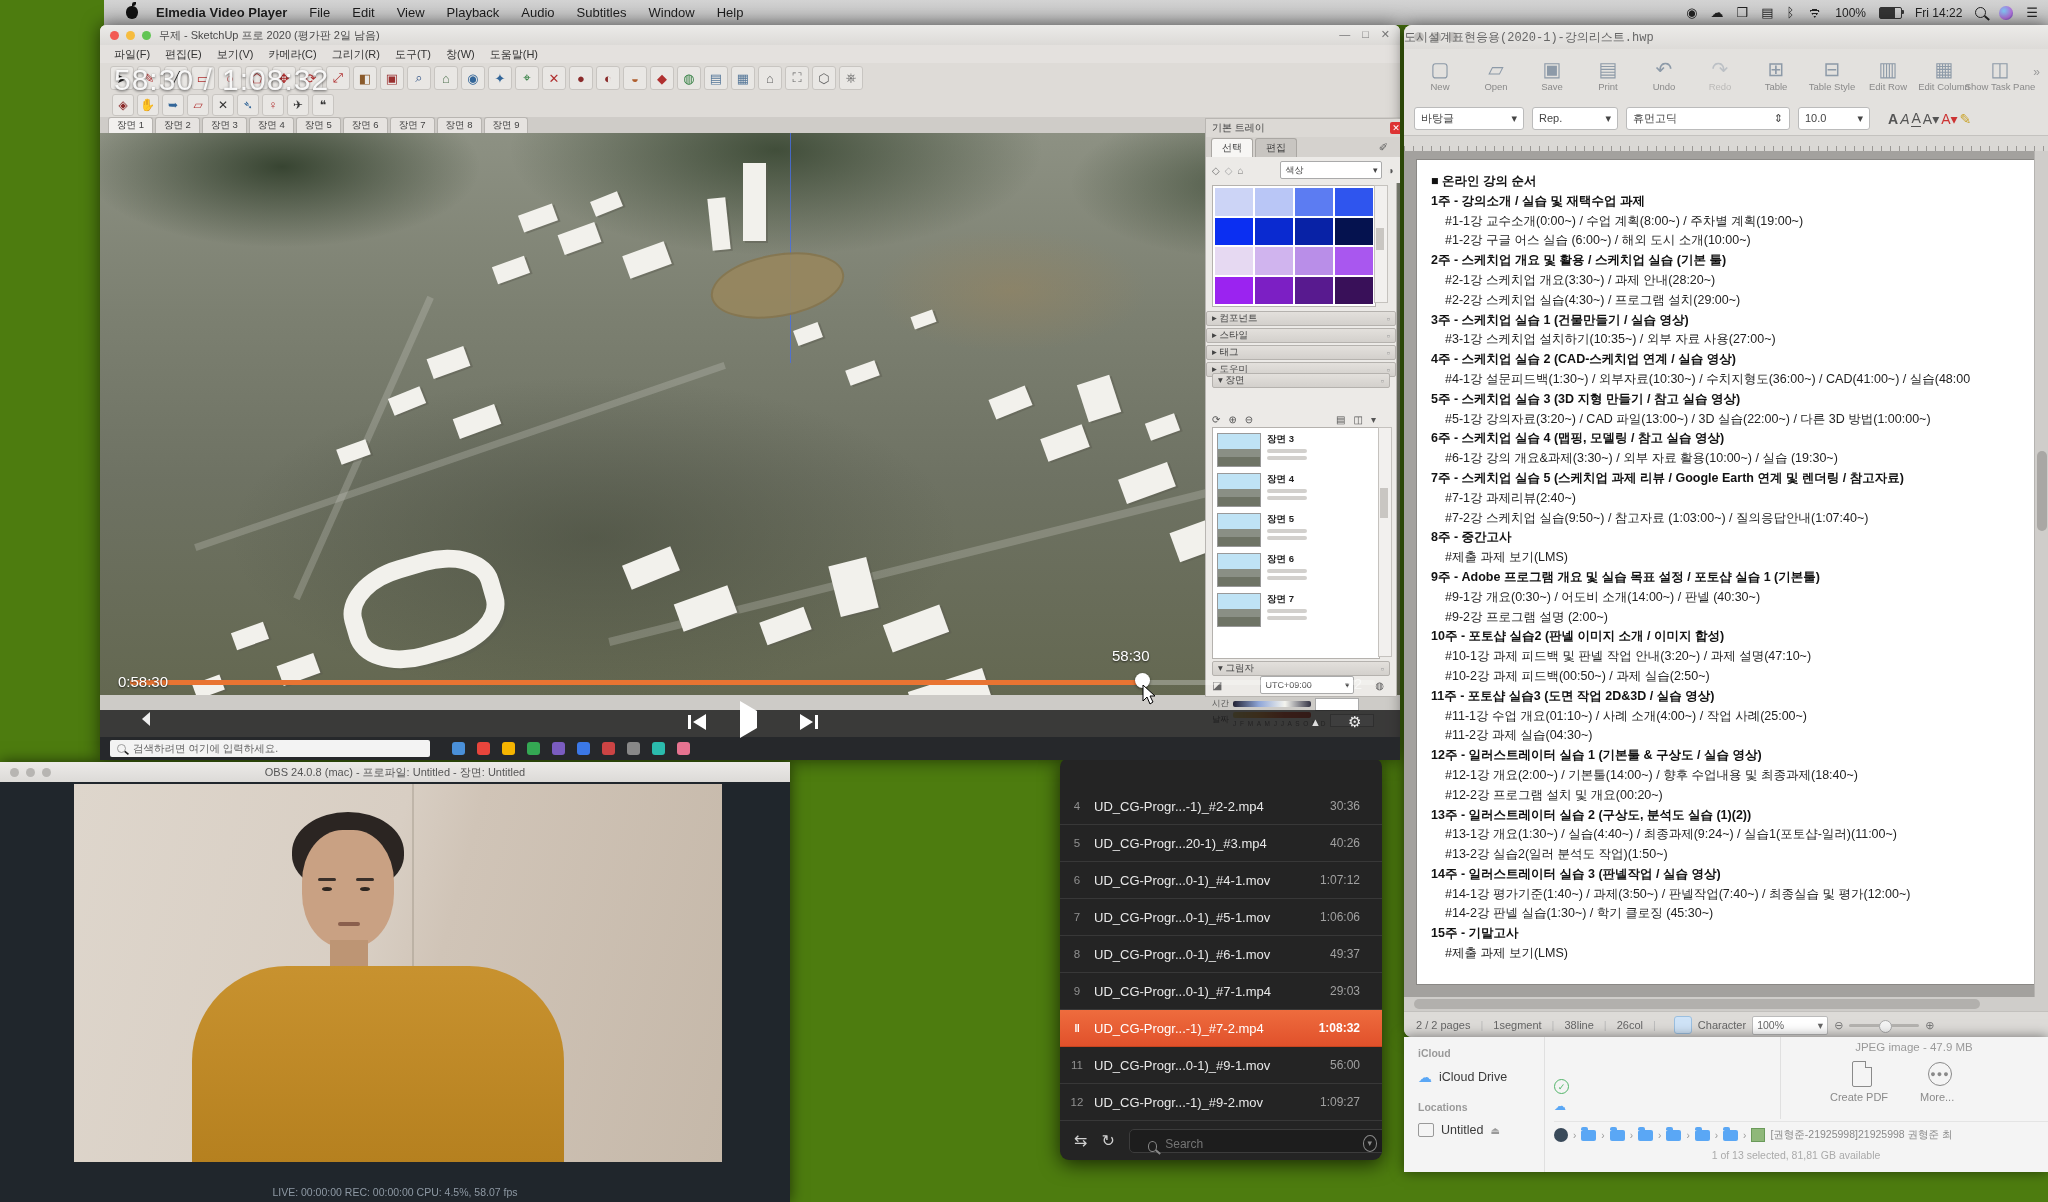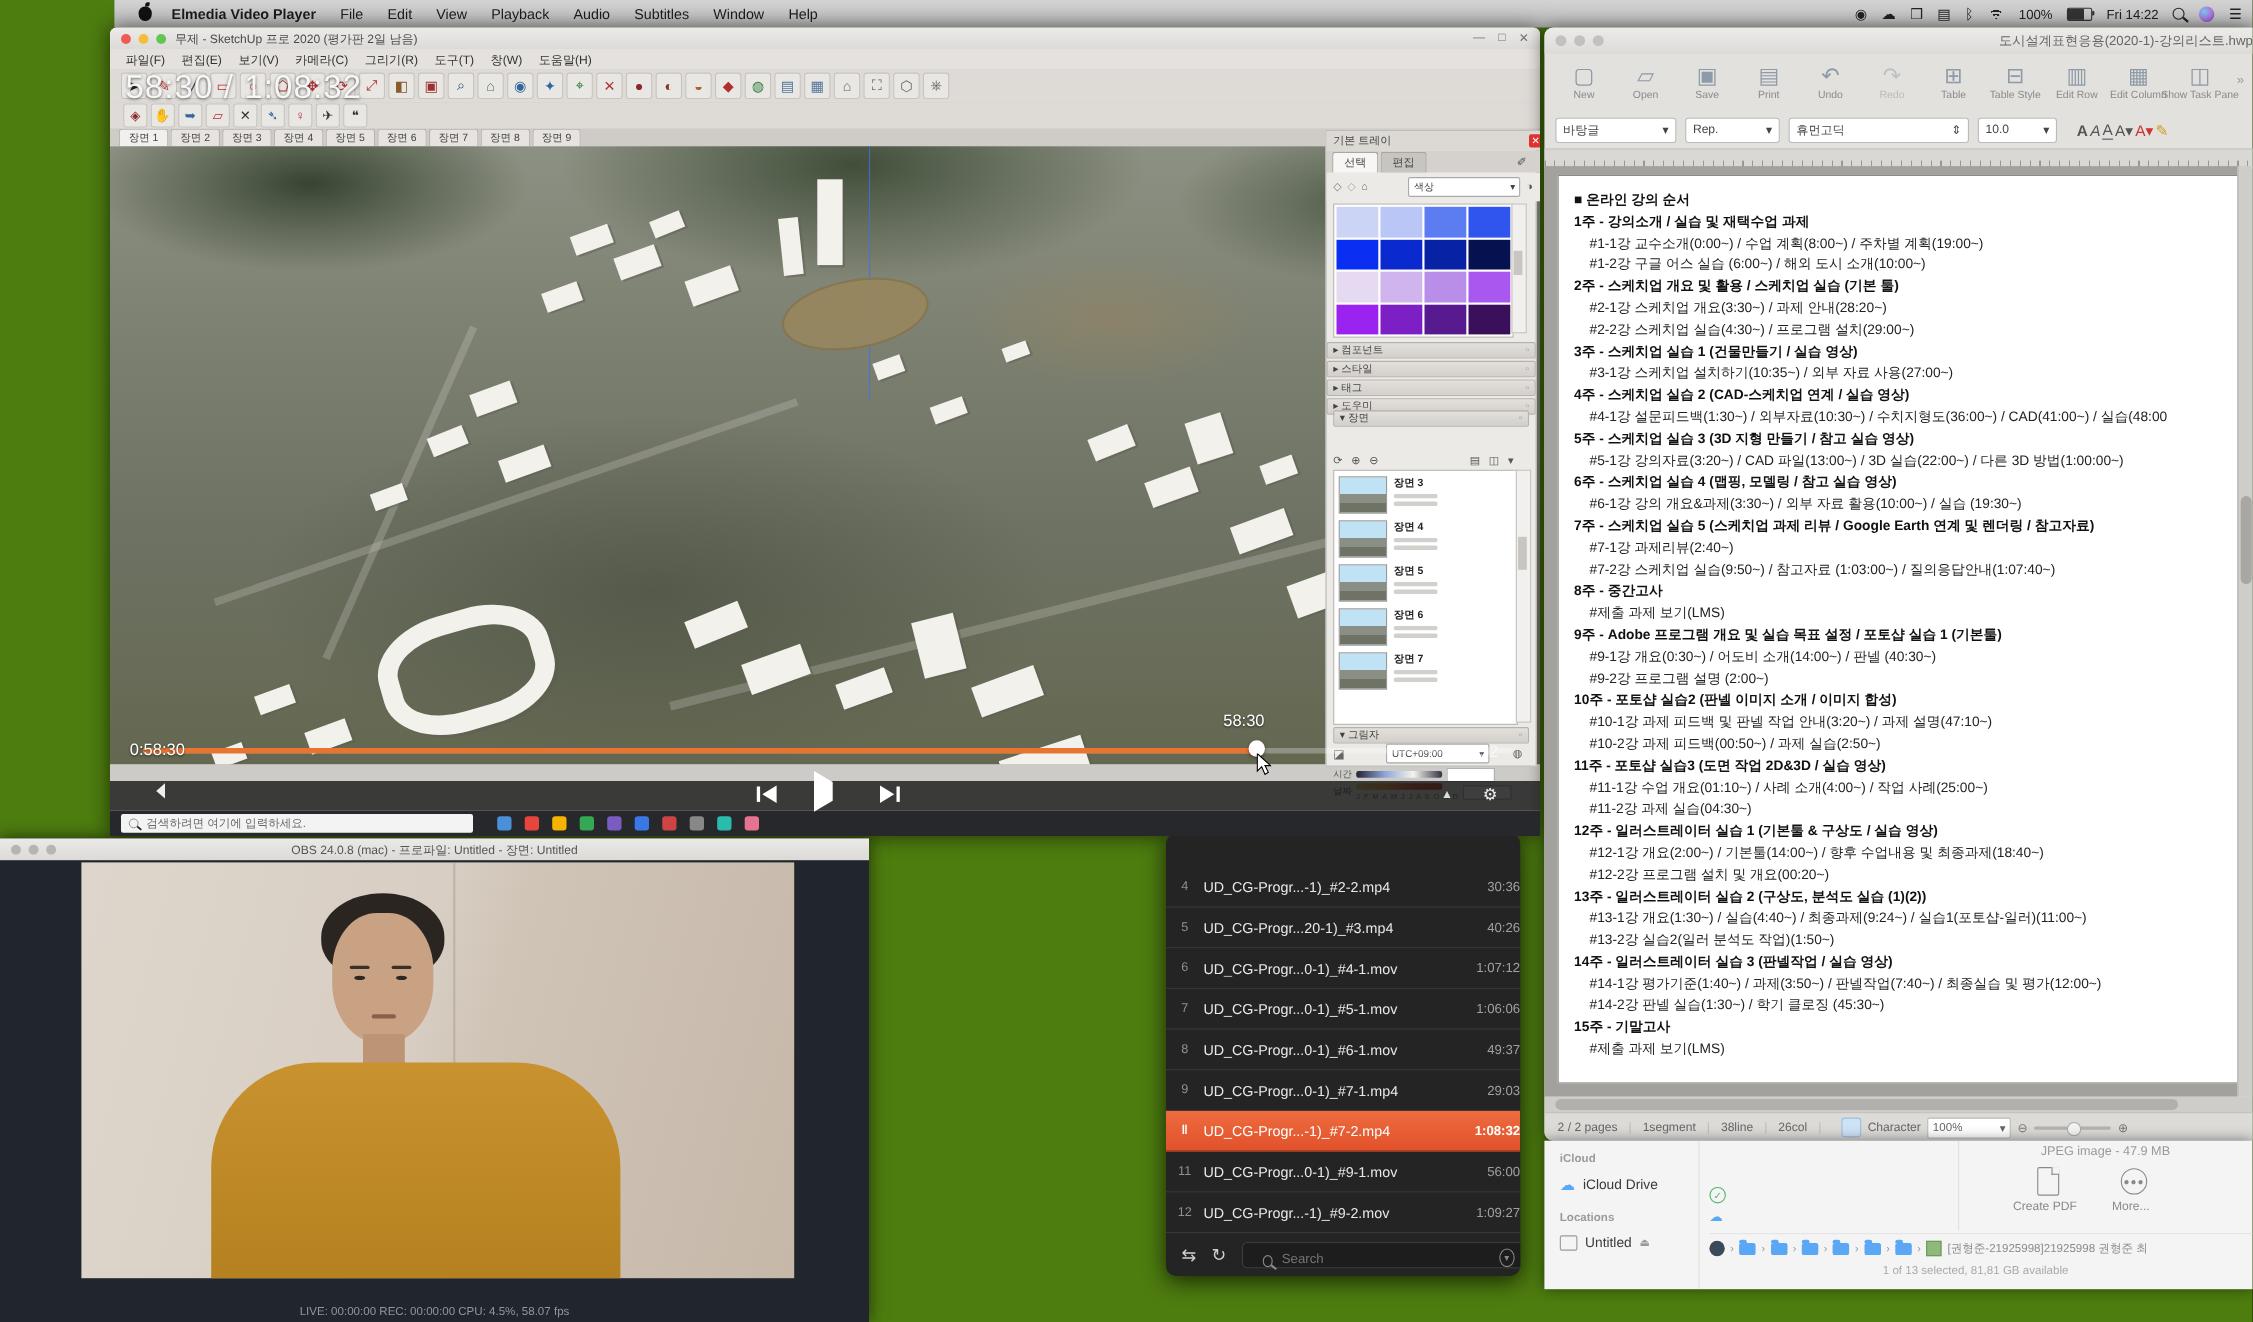--- a/index.html
+++ b/index.html
@@ -124,35 +124,35 @@
   #pl{left:1060px;top:758px;width:322px;height:402px;background:#242424;border-radius:9px;overflow:hidden;box-shadow:0 4px 20px rgba(0,0,0,.7);}
   .pl-title{left:0;top:0;width:100%;height:30px;background:#2d2d2d;display:flex;align-items:center;border-bottom:1px solid #1b1b1b;}
   .pl-title .dots{margin-left:12px;}
   .pl-title .dot{width:10px;height:10px;background:#d9d9d9;}
   .pl-title-text{position:absolute;left:0;right:0;text-align:center;font-weight:bold;font-size:13.5px;color:#f0f0f0;}
   .pl-pip{position:absolute;right:12px;top:8px;width:15px;height:13px;border:1.6px solid #cfcfcf;border-radius:3px;}
   #pl-rows{left:0;top:30px;width:100%;height:333px;display:flex;flex-direction:column;}
   .pl-row{flex:1;display:flex;align-items:center;border-bottom:1px solid #383838;font-size:13px;color:#e8e8e8;}
   .pl-num{width:34px;text-align:center;color:#909090;font-size:11.5px;}
   .pl-name{flex:1;white-space:nowrap;overflow:hidden;}
-  .pl-dur{width:64px;text-align:right;padding-right:0;color:#a0a0a0;font-size:12px;}
+  .pl-dur{width:64px;text-align:right;padding-right:22px;color:#a0a0a0;font-size:12px;}
   .pl-row.on{background:linear-gradient(#ee6c3e,#e1512b);color:#fff;border-bottom:1px solid #c8441f;}
   .pl-row.on .pl-num{color:#fff;font-weight:bold;}
   .pl-row.on .pl-dur{color:#fff;font-weight:bold;}
   #pl-foot{left:0;top:363px;width:100%;height:39px;display:flex;align-items:center;gap:14px;padding:0 14px;color:#cfcfcf;}
   .pl-search{flex:1;height:22px;background:#1d1d1d;border:1px solid #3c3c3c;border-radius:5px;display:flex;align-items:flex-end;gap:6px;padding:0 18px;color:#8a8a8a;}
   .pl-search input{background:transparent;border:none;outline:none;color:#ddd;font-size:12px;width:100%;font-family:"Liberation Sans",sans-serif;}
   .pl-search .mag{border-color:#8a8a8a;}  .pl-search .mag::after{background:#8a8a8a;}
   .pl-chev{width:15px;height:15px;border:1.4px solid #8a8a8a;border-radius:50%;display:flex;align-items:center;justify-content:center;font-size:9px;color:#8a8a8a;}
   
   #hwp{left:1404px;top:25px;width:644px;height:1012px;background:#e3e1de;border-radius:8px 0 0 8px;overflow:hidden;box-shadow:0 0 16px rgba(0,0,0,.6);}
   .hwp-title{left:0;top:0;width:100%;height:24px;background:linear-gradient(#ecebe9,#dddbd8);display:flex;align-items:center;font-size:12px;color:#666;}
   .hwp-title .dots{margin-left:10px;}
   .hwp-title .dot{width:10px;height:10px;background:#c3c1be;}
-  .hwp-title-text{position:absolute;left:0;right:0;text-align:right;}
+  .hwp-title-text{position:absolute;left:0;right:0;text-align:left;font-family:Liberation Mono, monospace;}
   #hwp-tb1{left:0;top:24px;width:100%;height:52px;display:flex;align-items:center;gap:4px;padding-left:10px;color:#888;}
   .hwp-tool{width:52px;display:flex;flex-direction:column;align-items:center;gap:1px;}
   .hwp-tool .g{font-size:20px;line-height:22px;color:#8d9aa8;}
   .hwp-tool .l{font-size:9.5px;white-space:nowrap;color:#8a8a8a;}
   .hwp-tool.dim{opacity:.45;}
   .hwp-more{position:absolute;right:8px;top:40px;color:#999;font-size:12px;}
   #hwp-tb2{left:0;top:76px;width:100%;height:34px;display:flex;align-items:center;gap:8px;padding-left:10px;}
   .combo{height:21px;background:#fff;border:1px solid #bbb;border-radius:3px;display:flex;align-items:center;justify-content:space-between;padding:0 6px;font-size:11px;color:#444;}
   .fmt{font-size:14px;color:#555;display:flex;align-items:flex-end;gap:2px;}
   #hwp-ruler{left:0;top:110px;width:100%;height:16px;background:#dad8d5;border-top:1px solid #c4c2bf;border-bottom:1px solid #c4c2bf;

